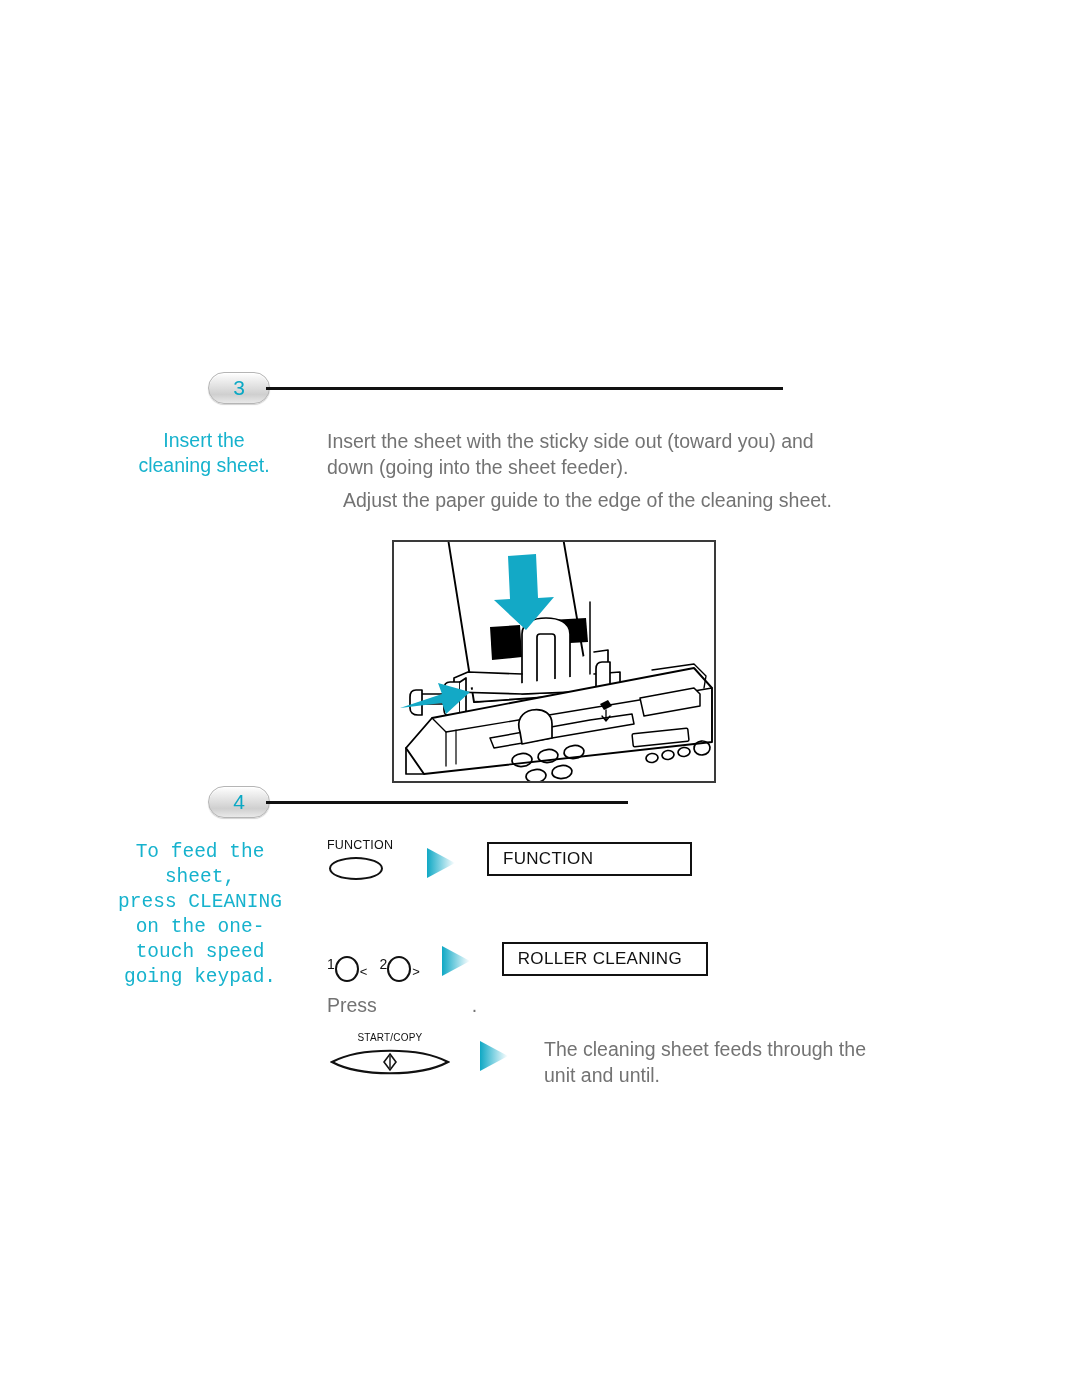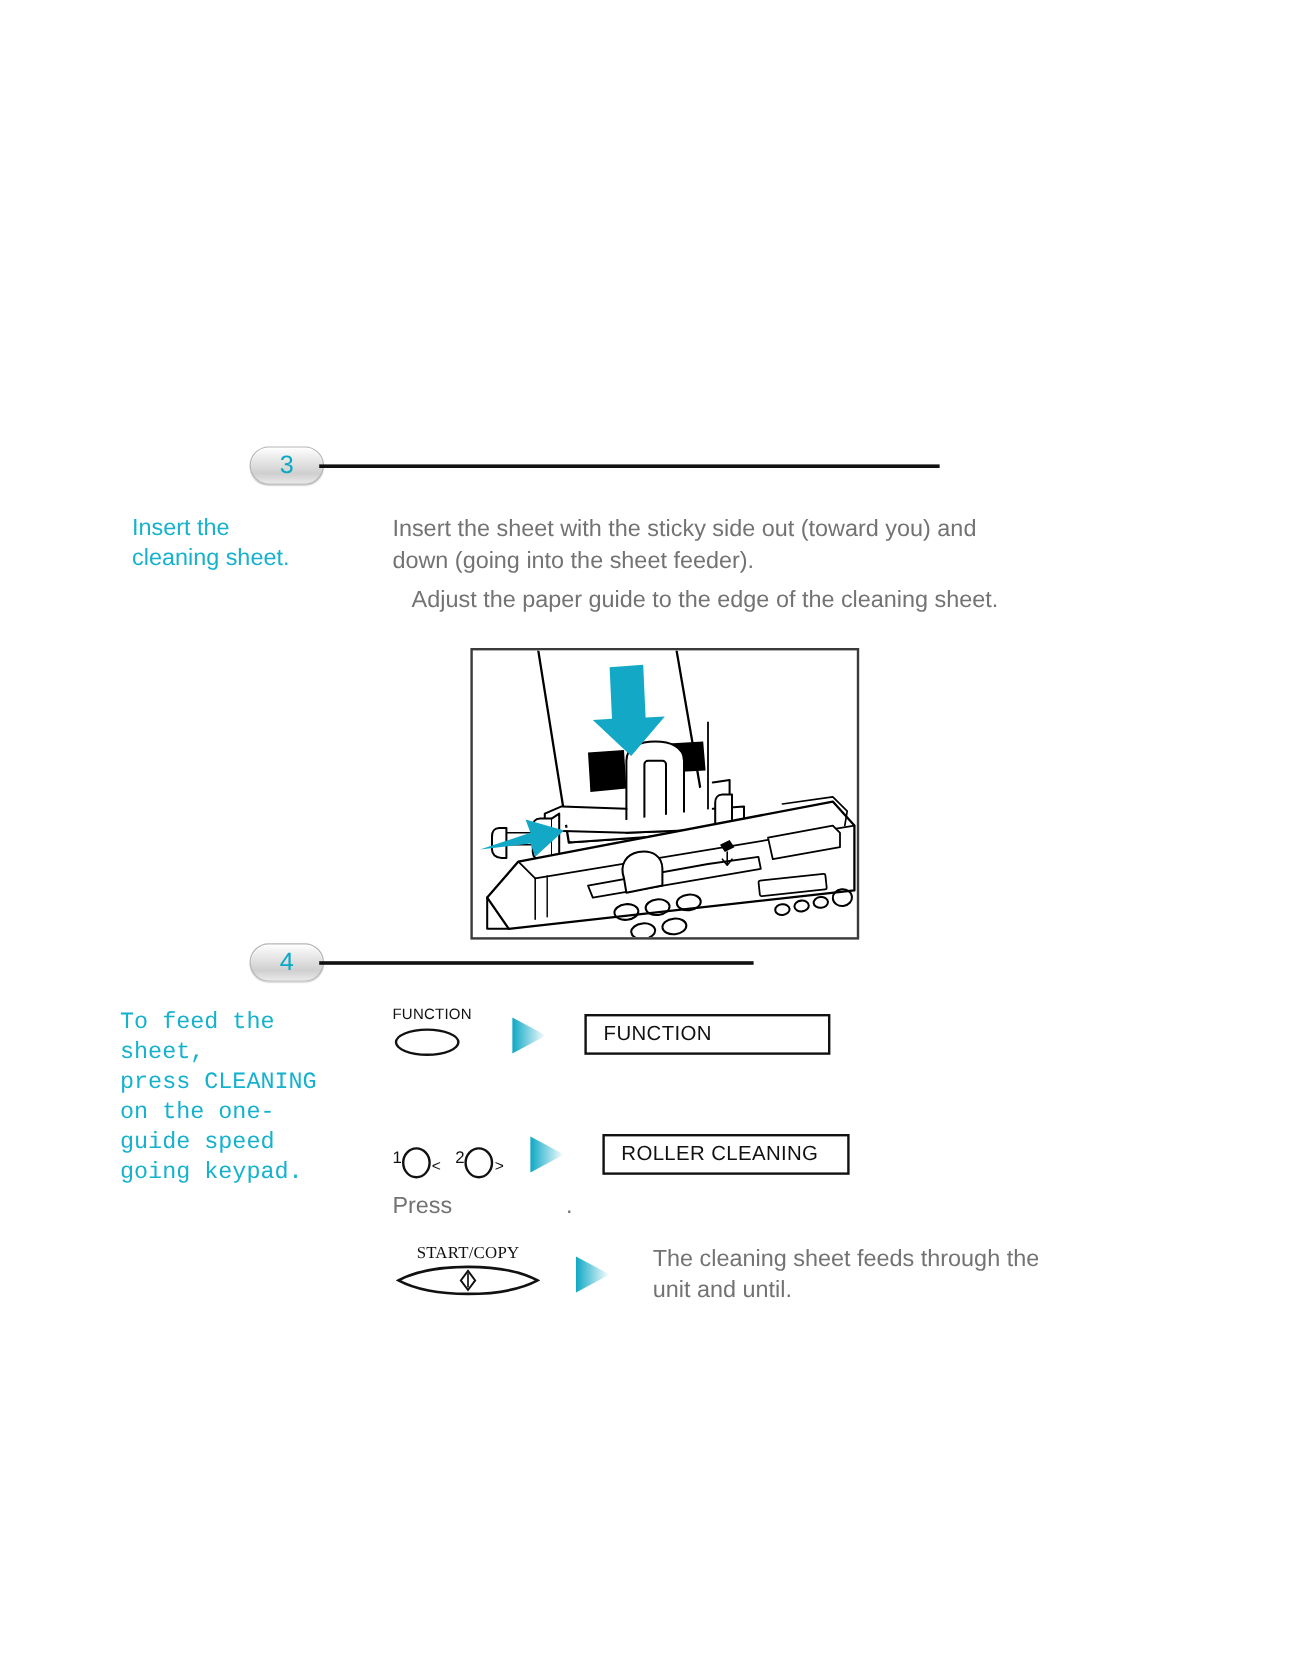--- a/index.html
+++ b/index.html
@@ -46,21 +46,21 @@
     background: #111111;
     margin-left: -4px;
   }
 
   
   .side-note {
     position: absolute;
     color: #16b2cd;
     font-size: 19.5px;
     line-height: 25px;
-    text-align: left;
+    text-align: center;
     font-family: "Liberation Sans", sans-serif;
   }
 
   
   .body-text {
     position: absolute;
     color: #737373;
     font-size: 19.5px;
     line-height: 26px;
     font-family: "Liberation Sans", sans-serif;
@@ -77,21 +77,21 @@
     background: #ffffff;
     box-sizing: border-box;
     overflow: hidden;
   }
   .illus-frame svg { display: block; }
 
   
   .btn-row {
     position: absolute;
     display: flex;
-    align-items: center;
+    align-items: flex-start;
   }
   .lcd-box {
     border: 2.5px solid #111111;
     background: #ffffff;
     height: 34px;
     display: flex;
     align-items: center;
     padding: 0 14px;
     box-sizing: border-box;
     font-size: 17px;
@@ -136,24 +136,24 @@
     border-radius: 50%;
     box-sizing: border-box;
   }
   .kp-arrow { font-size: 13px; color: #111111; line-height: 1; margin-bottom: 4px; margin-left: 1px; }
 
   .start-key { position: relative; width: 120px; height: 46px; }
   .start-label {
     position: absolute;
     top: 0; left: 0; width: 120px;
     text-align: center;
-    font-size: 14px;
+    font-size: 10px;
     color: #111111;
     letter-spacing: 0.2px;
-    font-family: Liberation Serif, serif;
+    font-family: Liberation Sans, sans-serif;
   }
 </style>
 </head>
 <body>
 
 <div class="page">
 
   <div class="step-header" style="left:208px; top:372px; width:575px;">
     <div class="step-badge">
       <span>3</span>
@@ -239,21 +239,21 @@
     <div class="step-badge">
       <span>4</span>
     </div>
     <div class="step-rule" style="width:362px;"></div>
   </div>
 
   <div class="side-note" style="left:100px; top:840px; width:200px;font-family:Liberation Mono, monospace;">
     <div>To feed the sheet,</div>
     <div>press CLEANING</div>
     <div>on the one-</div>
-    <div>guide speed</div>
+    <div>touch speed</div>
     <div>going keypad.</div>
   </div>
 
   <div class="btn-row" style="left:327px; top:838px;">
     <div class="fn-key">
       <div class="fn-key-label">FUNCTION</div>
       <div class="fn-key-oval"></div>
     </div>
     <svg class="grad-tri" width="40" height="38" viewBox="0 0 40 38" style="margin-left:4px; margin-top:6px;">
       <defs>

